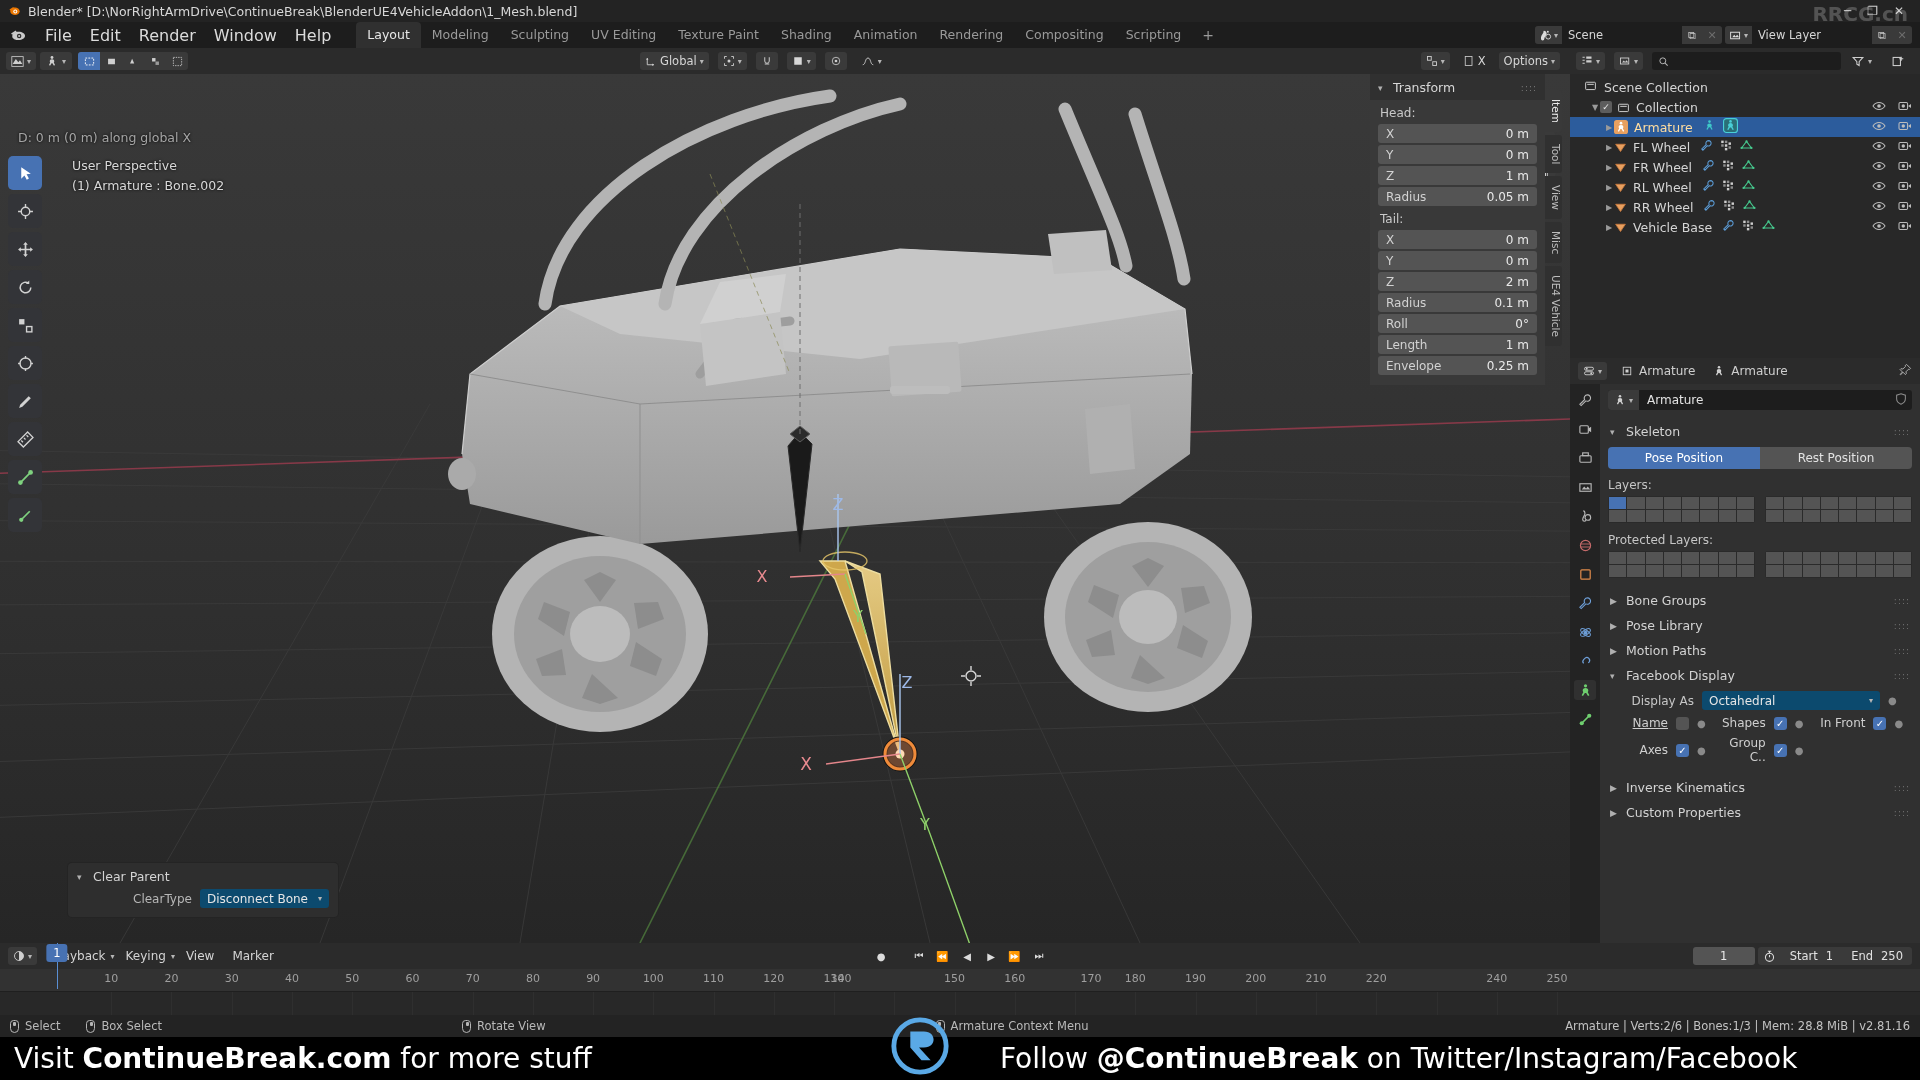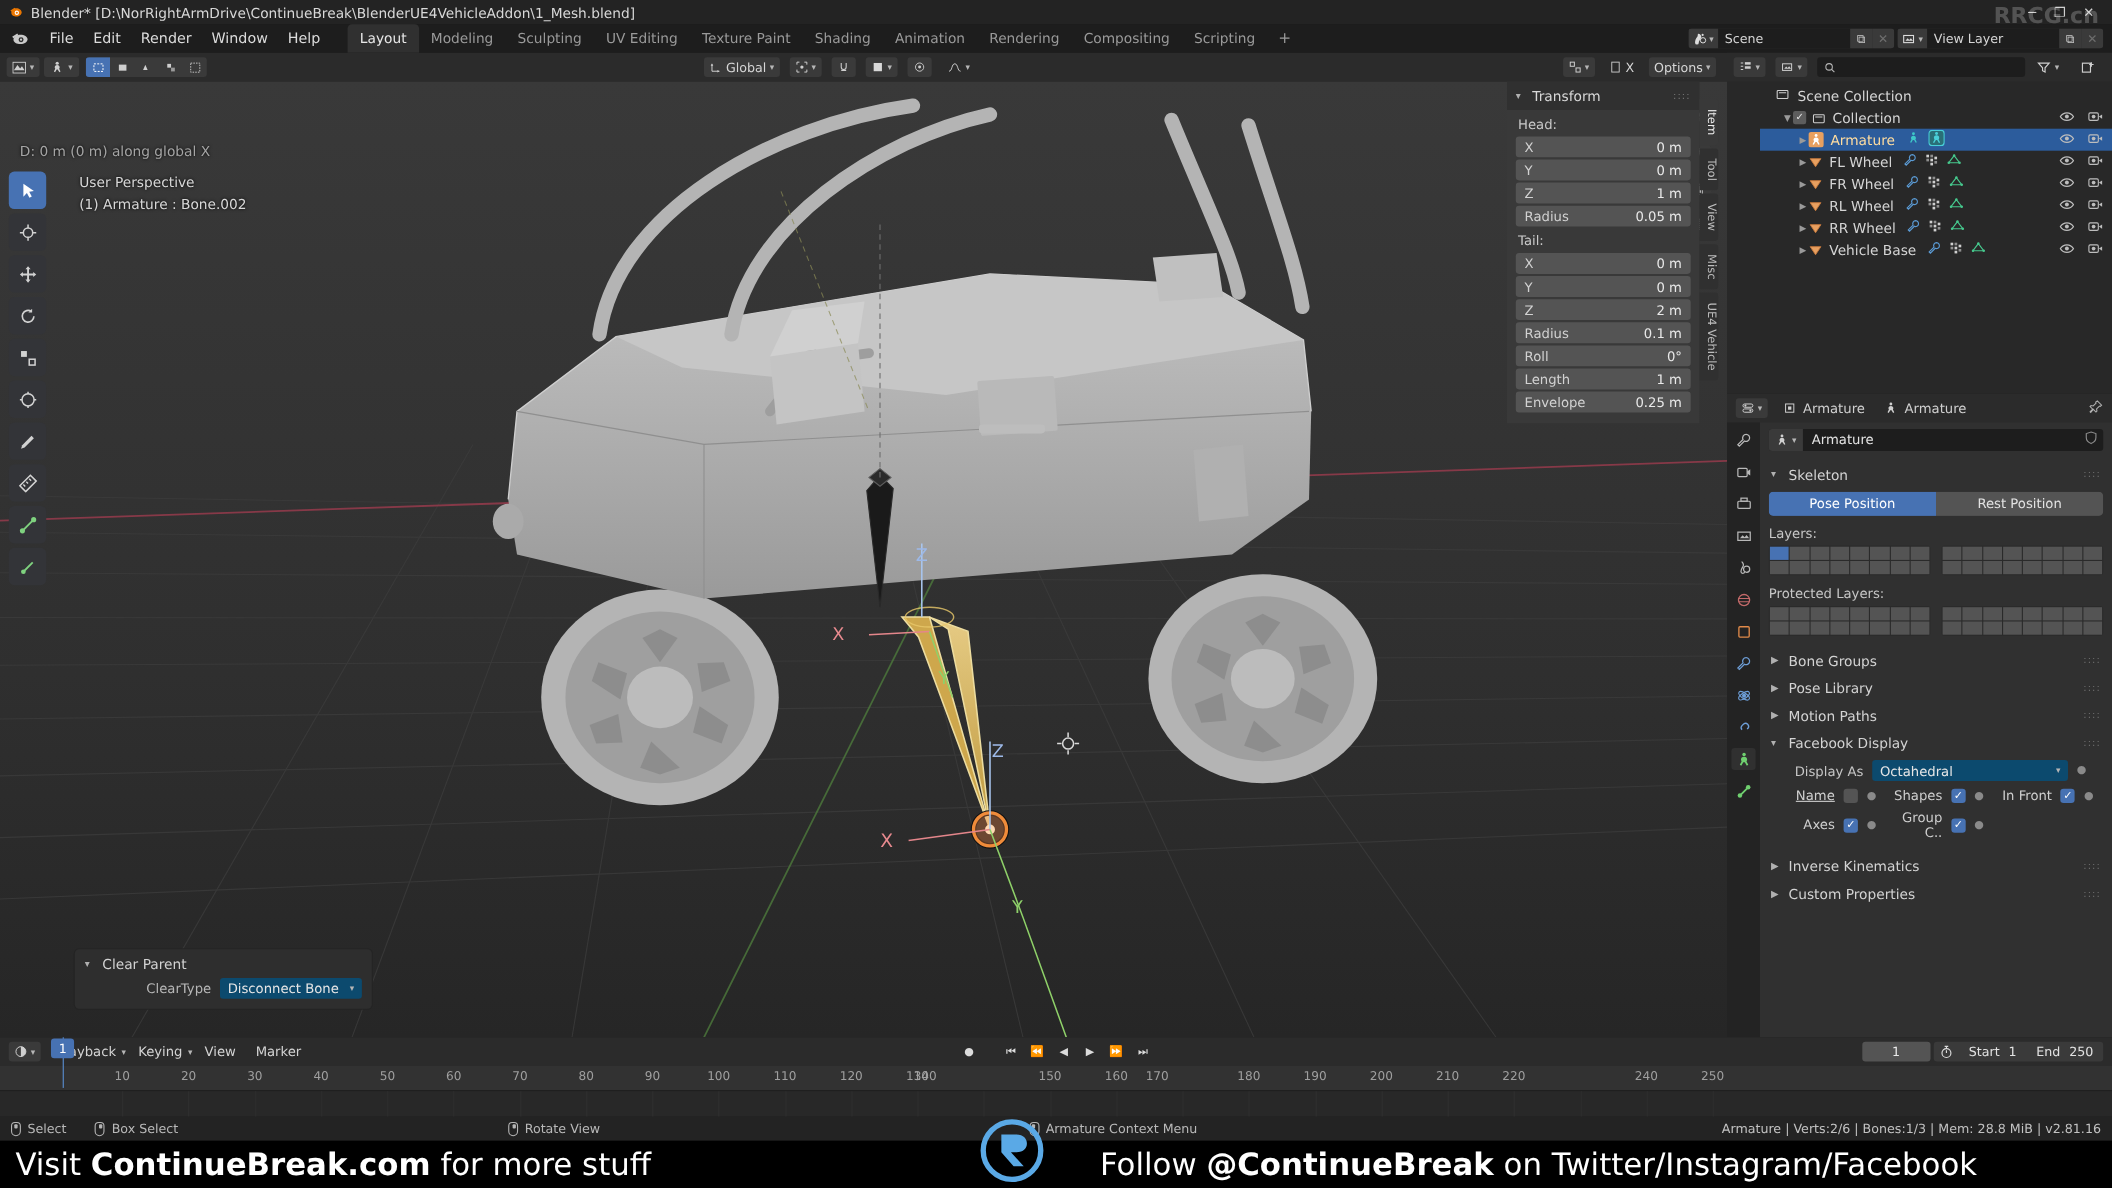--- a/index.html
+++ b/index.html
@@ -13,21 +13,21 @@
     background:#232323; display:flex; align-items:center; padding-left:8px; }
   #titlebar .tb-icon { width:14px; height:14px; margin-right:6px; flex:0 0 auto; }
   #titlebar .tb-title { font-size:12.5px; color:#d8d8d8; white-space:nowrap; }
   #titlebar .tb-win { position:absolute; right:4px; top:0; height:22px; display:flex; align-items:center; gap:16px; padding-right:12px; }
   #titlebar .tb-win span { color:#cfcfcf; font-size:12px; cursor:default; }
 
   
   #topbar { position:absolute; left:0; top:22px; width:1920px; height:26px;
     background:#1d1d1d; display:flex; align-items:center; }
   .blender-logo { width:18px; height:16px; margin:0 8px 0 10px; flex:0 0 auto; }
-  .menu-item { font-size:13px; color:#dcdcdc; padding:3px 9px; border-radius:3px; cursor:default; white-space:nowrap;}
+  .menu-item { font-size:16px; color:#dcdcdc; padding:3px 9px; border-radius:3px; cursor:default; white-space:nowrap;}
   .ws-tabs { display:flex; align-items:center; margin-left:16px; height:26px; }
   .ws-tab { font-size:12.5px; color:#9a9a9a; padding:5px 11px 6px; white-space:nowrap; cursor:default;
     border-radius:4px 4px 0 0; }
   .ws-tab.active { background:#303030; color:#e8e8e8; }
   .ws-plus { color:#9a9a9a; font-size:14px; padding:2px 10px; cursor:default; }
   .topbar-right { margin-left:auto; display:flex; align-items:center; gap:3px; padding-right:8px; }
   .idblock { display:flex; align-items:center; height:18px; background:#282828; border-radius:3px; overflow:hidden; }
   .idblock .idicon { display:flex; align-items:center; gap:2px; background:#3a3a3a; padding:0 4px; height:18px; }
   .idblock .idname { background:#1d1d1d; color:#d6d6d6; font-size:11.5px; padding:0 10px 0 6px; height:18px;
      line-height:18px; min-width:120px; }
@@ -81,21 +81,21 @@
   
   #np-tabs { position:absolute; left:1545px; top:90px; width:17px; z-index:7; }
   .np-tab { width:17px; background:#303030; color:#bdbdbd; font-size:10.5px; padding:9px 0;
     writing-mode:vertical-rl; text-align:center; margin-bottom:3px; border-radius:0 3px 3px 0;}
   .np-tab.active { background:#393939; color:#ededed; }
 
   
   #outliner { position:absolute; left:1570px; top:48px; width:350px; height:310px; background:#282828; }
   #ol-header { height:26px; background:#2b2b2b; display:flex; align-items:center; padding:0 6px; gap:5px; }
   .ol-search { flex:1; height:18px; background:#1d1d1d; border-radius:3px; display:flex; align-items:center; gap:5px; padding:0 6px; }
-  .ol-rows { padding-top:3px; font-size:12.5px;margin-left:30px; }
+  .ol-rows { padding-top:3px; font-size:12.5px; }
   .ol-row { height:20px; display:flex; align-items:center; padding-right:8px; position:relative;}
   .ol-row.selected { background:#2c5c9c; }
   .ol-label { color:#d5d5d5; }
   .ol-row.selected .ol-label { color:#ffdda0; }
   .ol-icons { margin-left:10px; display:flex; align-items:center; gap:7px; }
   .ol-right { margin-left:auto; display:flex; align-items:center; gap:12px; }
   .disc { color:#9a9a9a; font-size:8px; width:10px; text-align:center;}
 
   
   #props { position:absolute; left:1570px; top:358px; width:350px; height:585px; background:#303030; }
@@ -1324,21 +1324,21 @@
       <div class="tick" style="left: 472.656px;">70</div>
       <div class="tick" style="left: 532.896px;">80</div>
       <div class="tick" style="left: 593.136px;">90</div>
       <div class="tick" style="left: 653.376px;">100</div>
       <div class="tick" style="left: 713.616px;">110</div>
       <div class="tick" style="left: 773.856px;">120</div>
       <div class="tick" style="left: 834.096px;">130</div>
       <div class="tick" style="left: 841px;">140</div>
       <div class="tick" style="left: 954.576px;">150</div>
       <div class="tick" style="left: 1014.82px;">160</div>
-      <div class="tick" style="left: 1052px;">170</div>
+      <div class="tick" style="left: 1091px;">170</div>
       <div class="tick" style="left: 1135.3px;">180</div>
       <div class="tick" style="left: 1195.54px;">190</div>
       <div class="tick" style="left: 1255.78px;">200</div>
       <div class="tick" style="left: 1316.02px;">210</div>
       <div class="tick" style="left: 1376.26px;">220</div>
       <div class="tick" style="left: 1436.5px; margin-top: 48px;">230</div>
       <div class="tick" style="left: 1496.74px;">240</div>
       <div class="tick" style="left: 1556.98px;">250</div>
     </div>
   <div id="tl-track">

